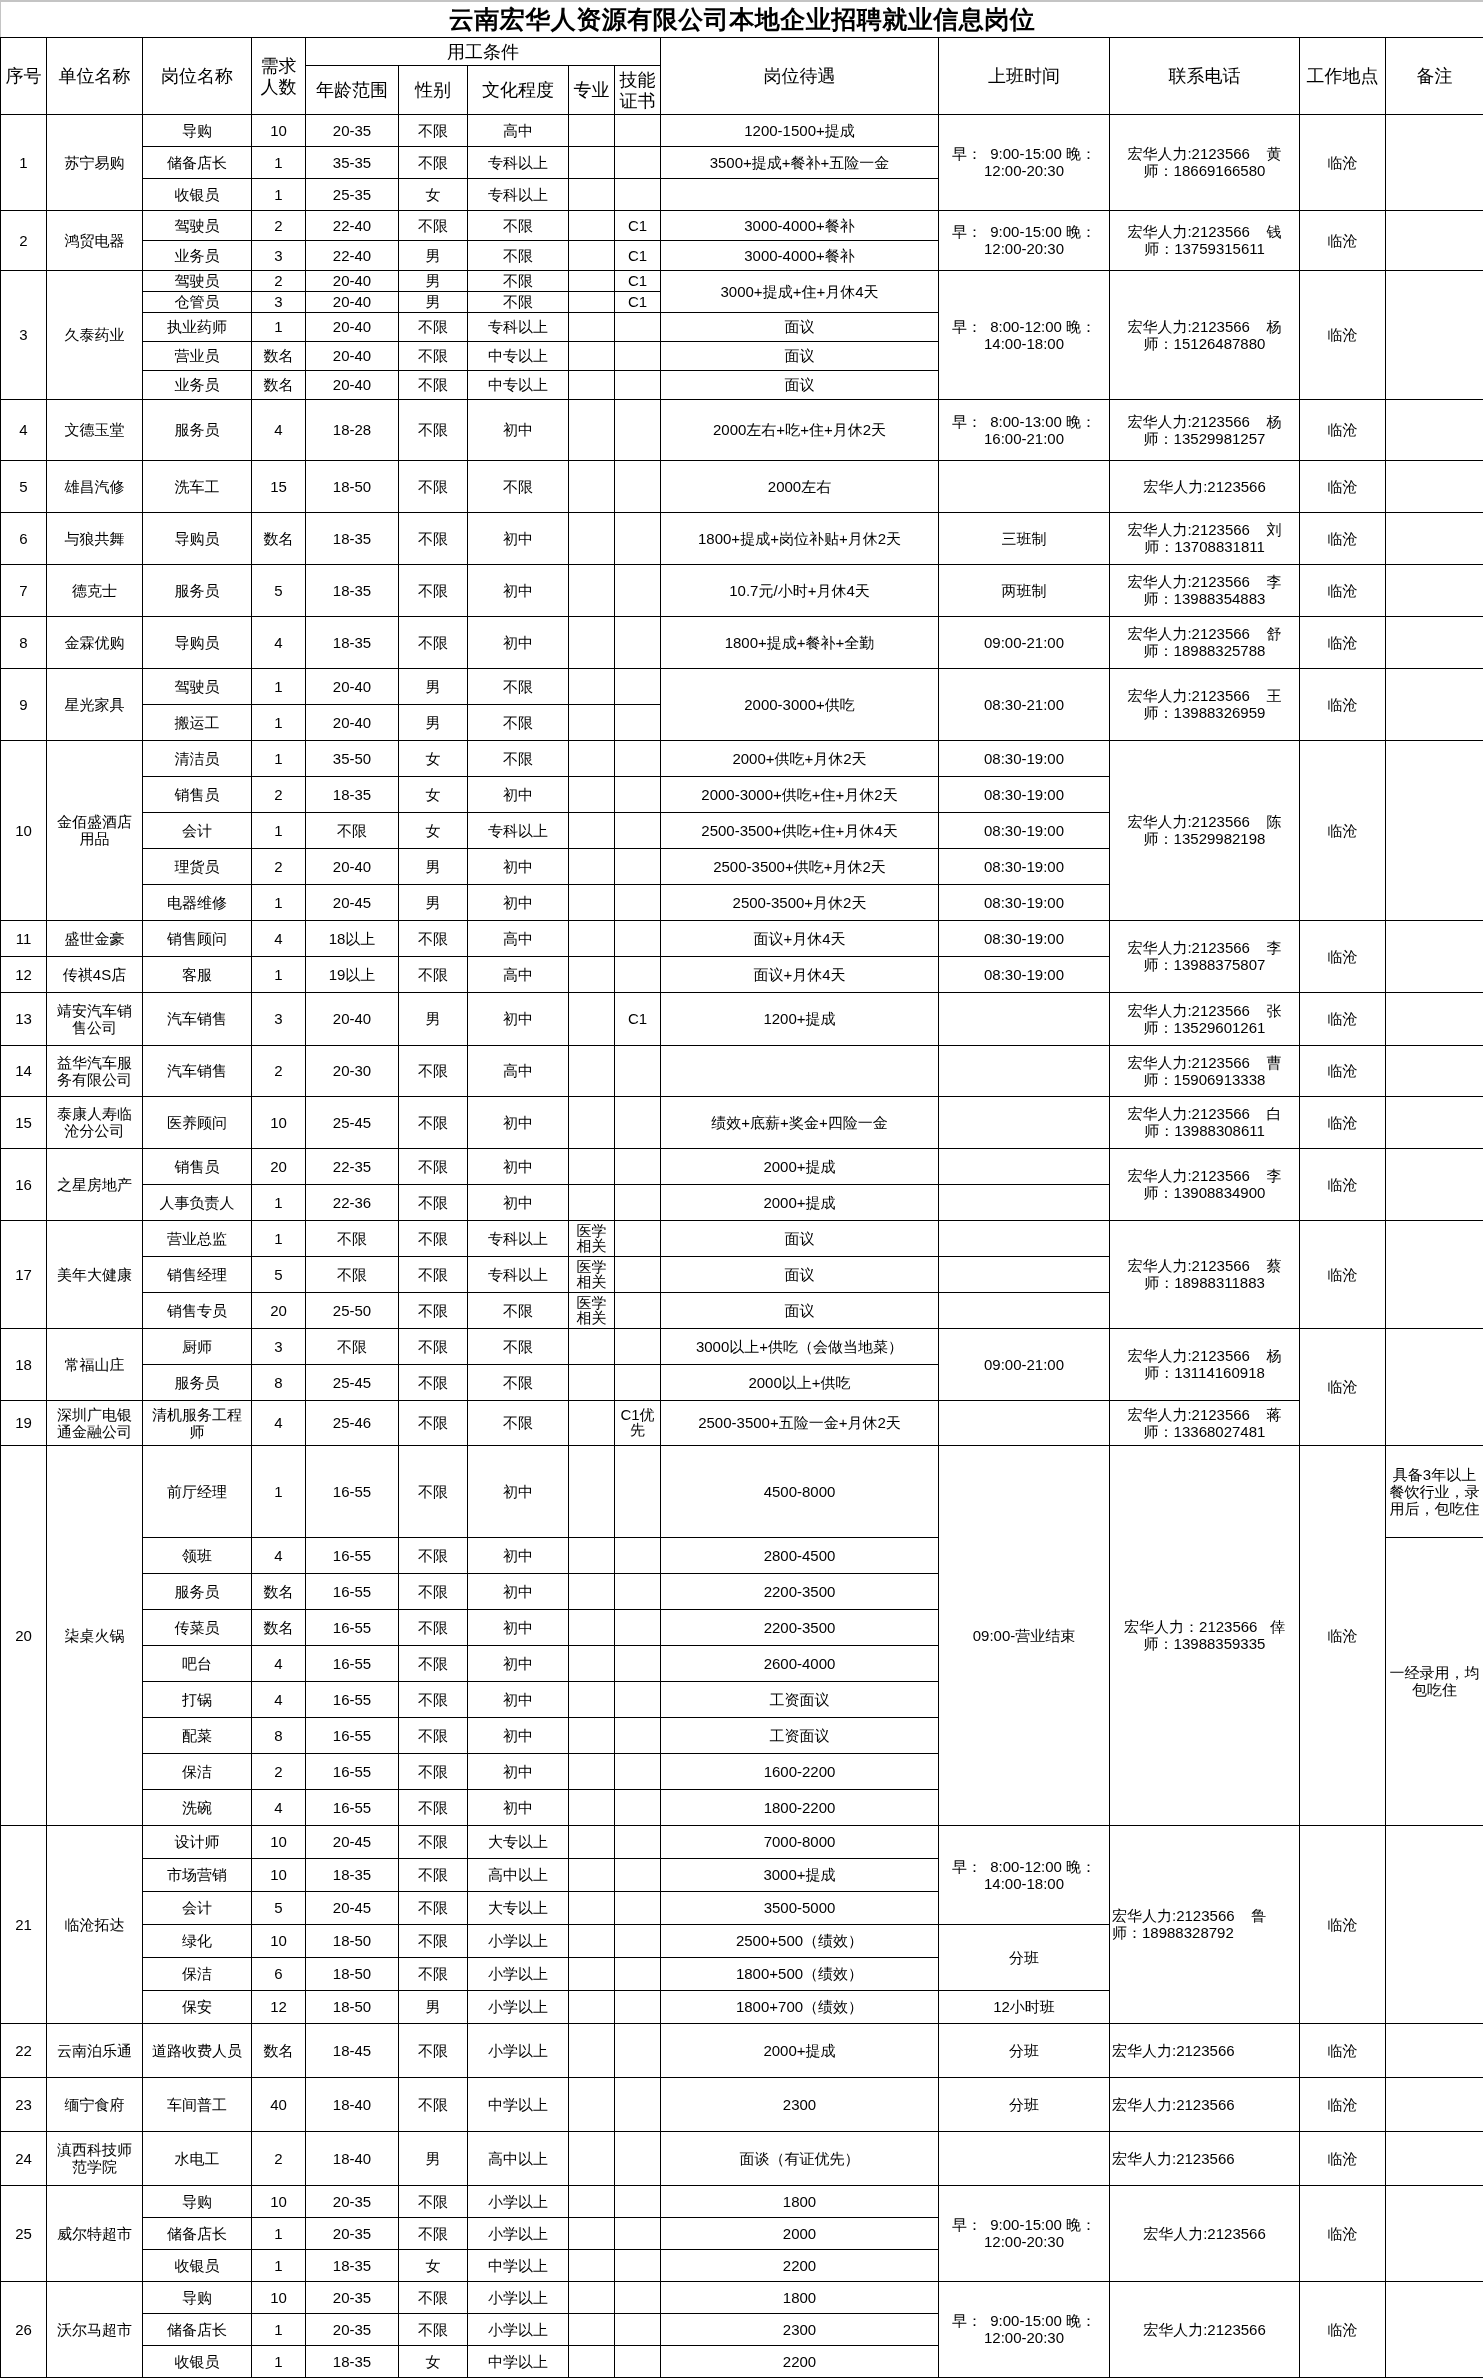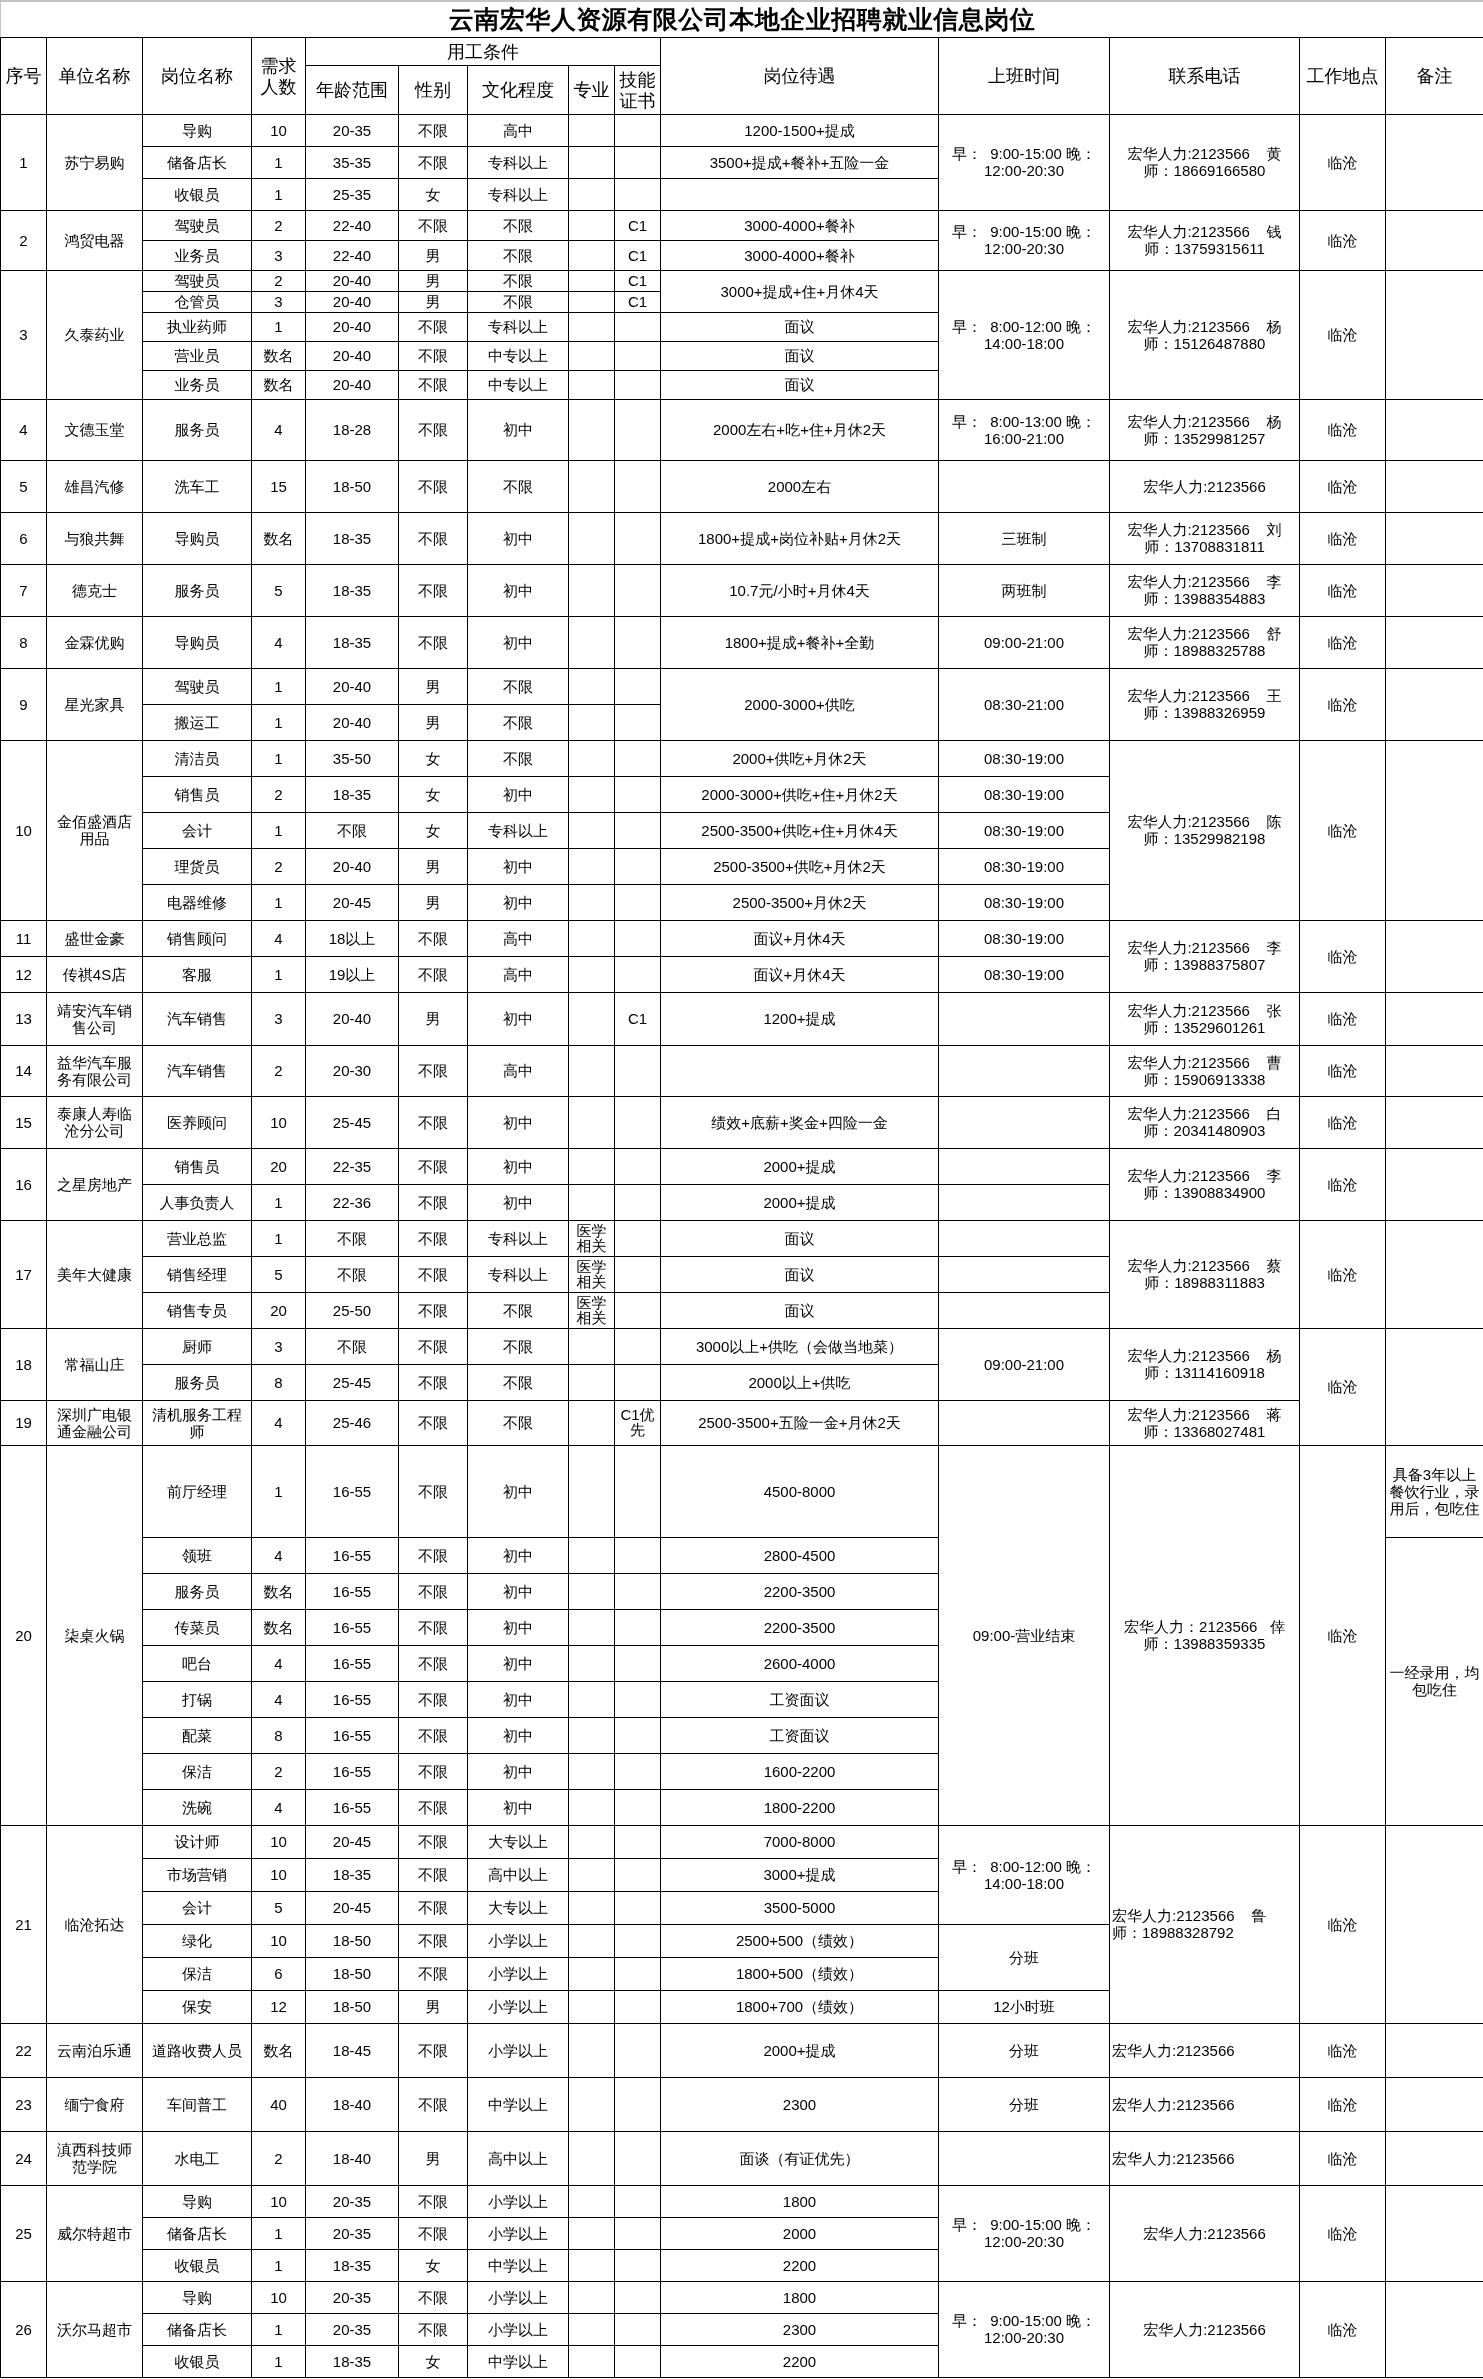--- a/index.html
+++ b/index.html
@@ -433,21 +433,21 @@
         <td class="c-position"><span class="txt">医养顾问</span></td>
         <td class="c-count"><span class="txt">10</span></td>
         <td class="c-age"><span class="txt">25-45</span></td>
         <td class="c-gender"><span class="txt">不限</span></td>
         <td class="c-education"><span class="txt">初中</span></td>
         <td class="c-major"><span class="txt"></span></td>
         <td class="c-certificate"><span class="txt"></span></td>
         <td class="c-pay"><span class="txt">绩效+底薪+奖金+四险一金</span></td>
         <td class="c-hours"><span class="txt"></span></td>
         <td class="c-contact"><span class="txt">宏华人力:2123566    白
-师：20341480903</span></td>
+师：13988308611</span></td>
         <td class="c-location"><span class="txt">临沧</span></td>
         <td class="c-note"><span class="txt"></span></td>
       </tr>
       <tr style="height: 36px;">
         <td class="c-seq" rowspan="2"><span class="txt">16</span></td>
         <td class="c-company" rowspan="2"><span class="txt">之星房地产</span></td>
         <td class="c-position"><span class="txt">销售员</span></td>
         <td class="c-count"><span class="txt">20</span></td>
         <td class="c-age"><span class="txt">22-35</span></td>
         <td class="c-gender"><span class="txt">不限</span></td>

